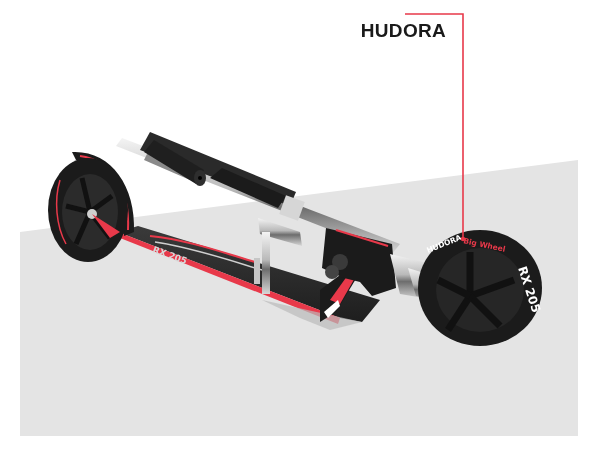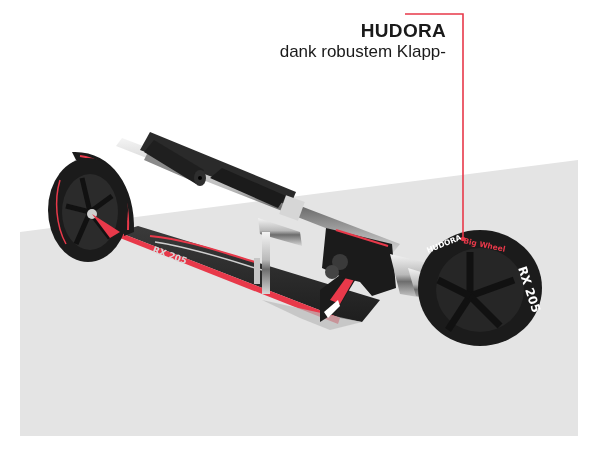--- a/index.html
+++ b/index.html
@@ -102,15 +102,14 @@
     </g>
 
     <g>
       <polyline points="405,14 463,14 463,238" fill="none" stroke="#e8394a" stroke-width="1.6"></polyline>
       <circle cx="463" cy="239" r="2.2" fill="#e8394a"></circle>
     </g>
   </svg>
 
   <div class="callout">
     <div class="title">HUDORA</div>
-    <div class="body">dank robustem Klapp-</div>
   </div>
 </div>
 
 </body></html>

